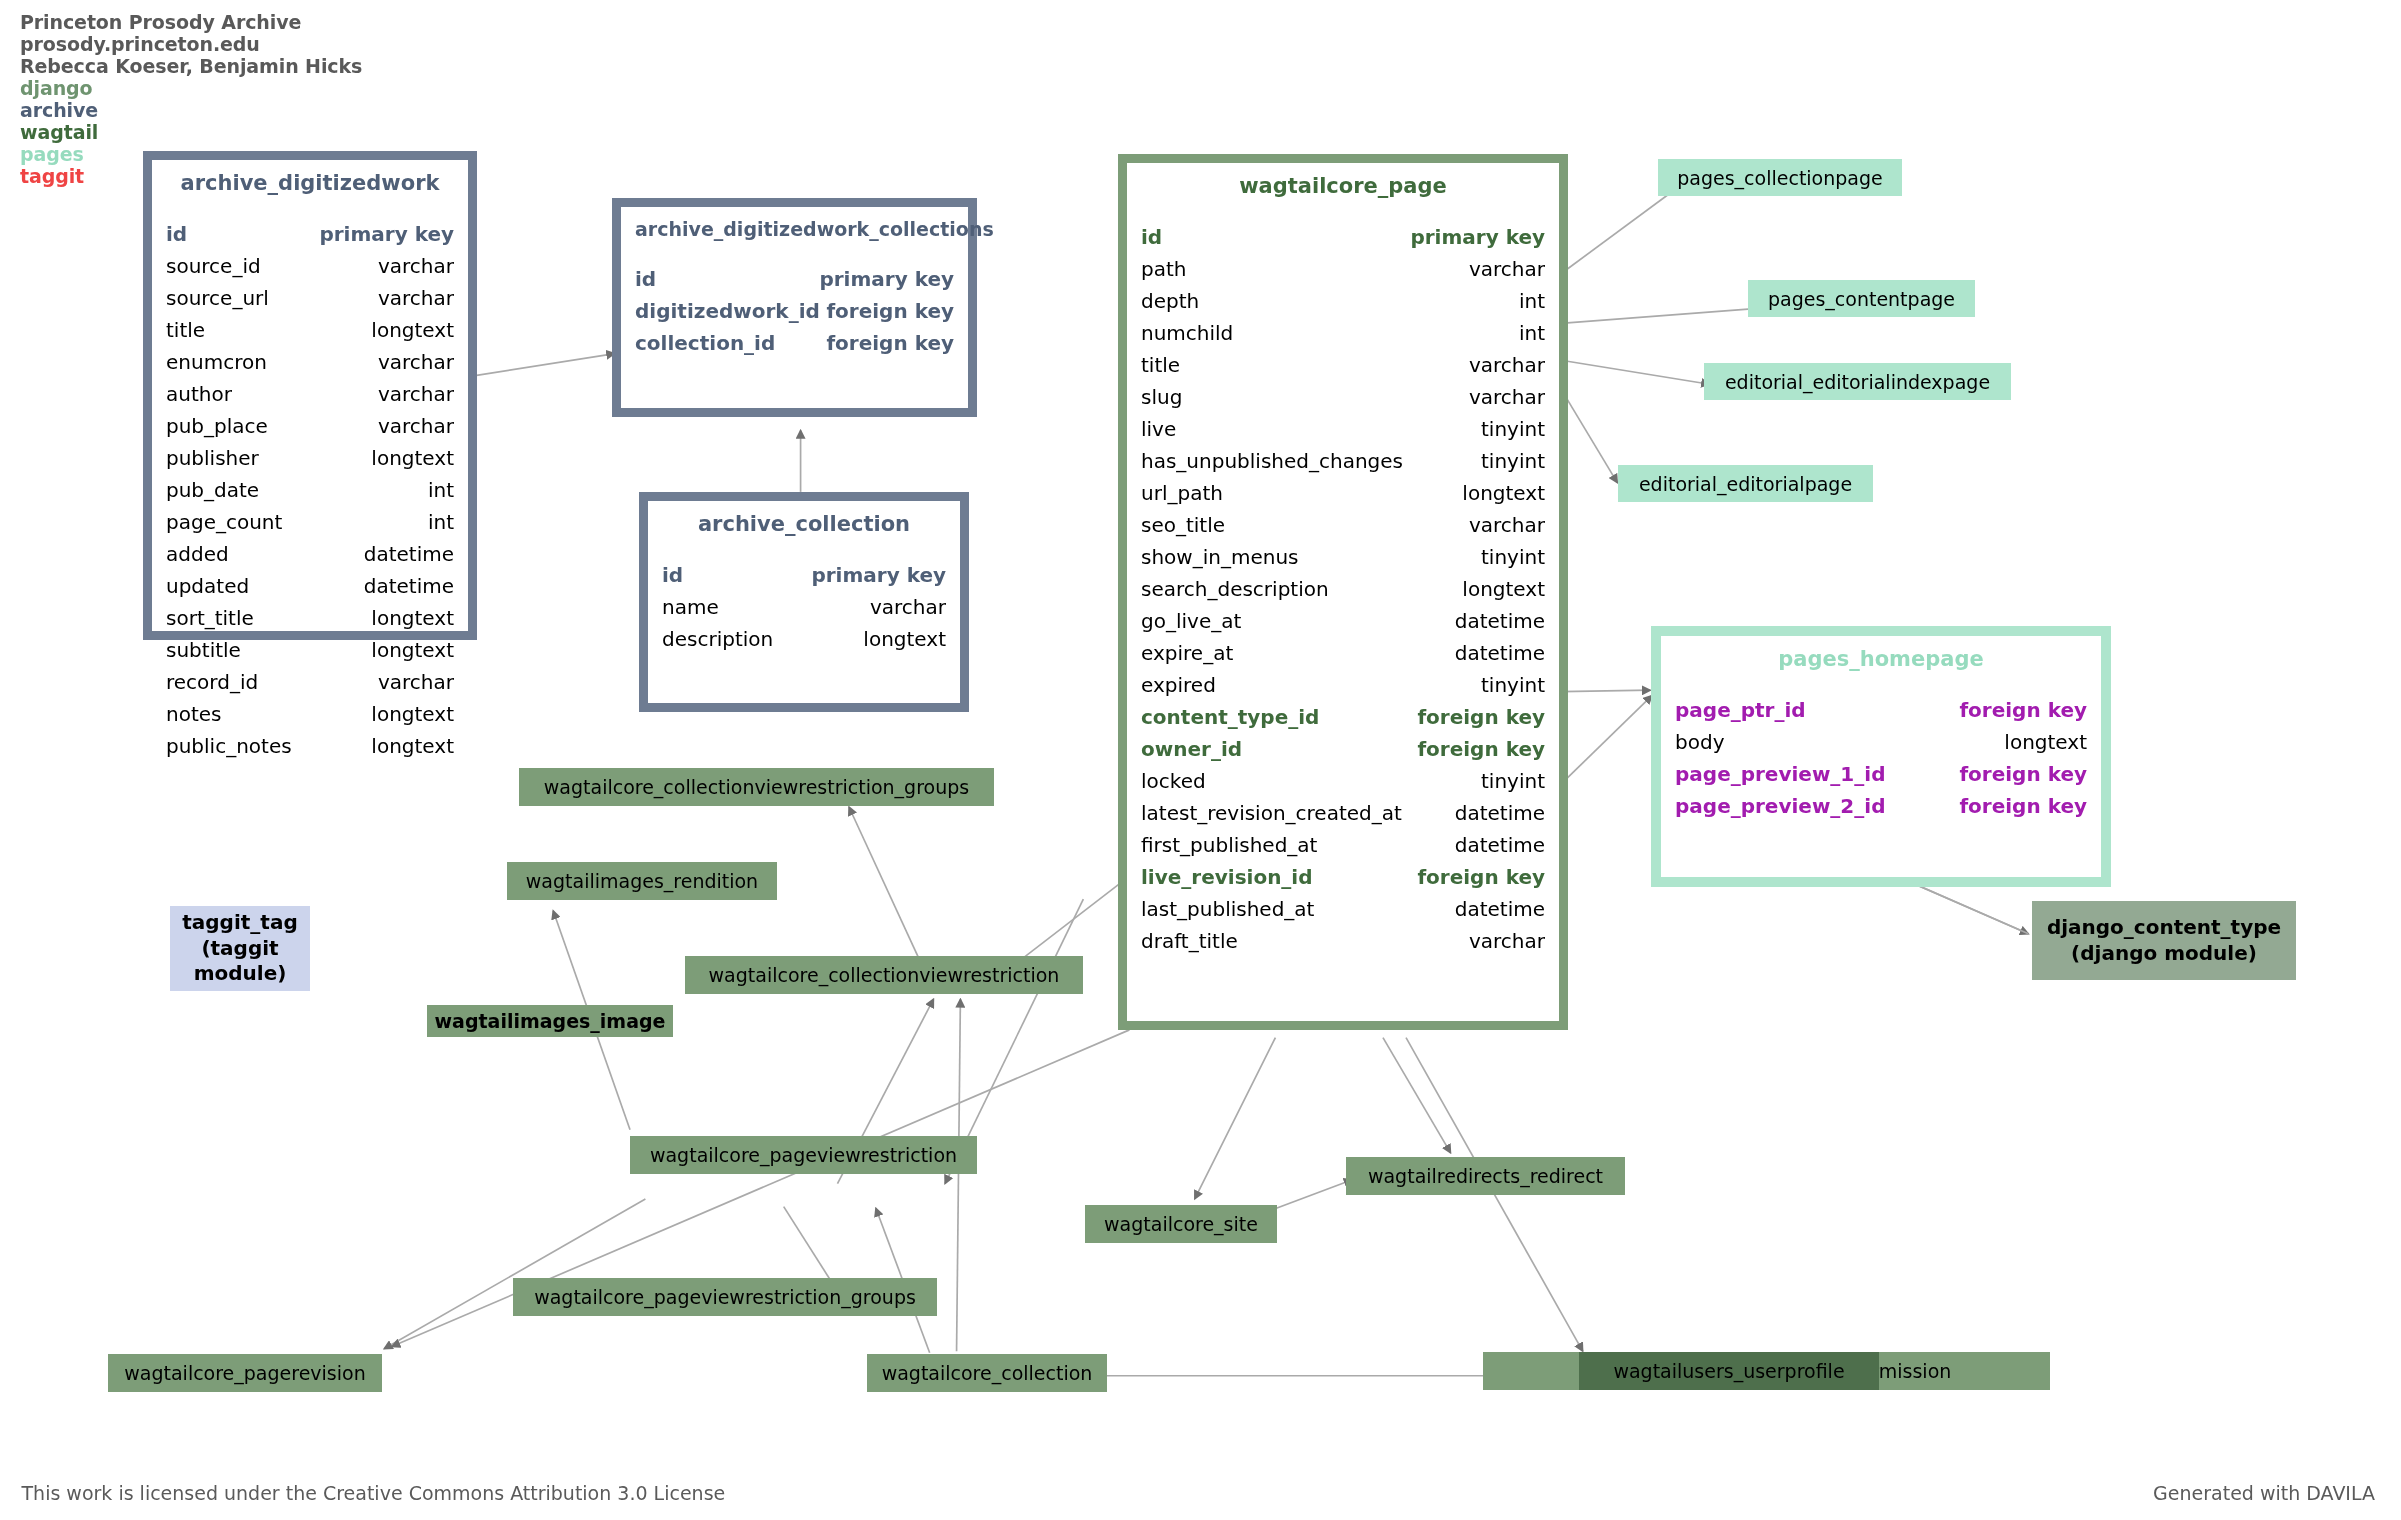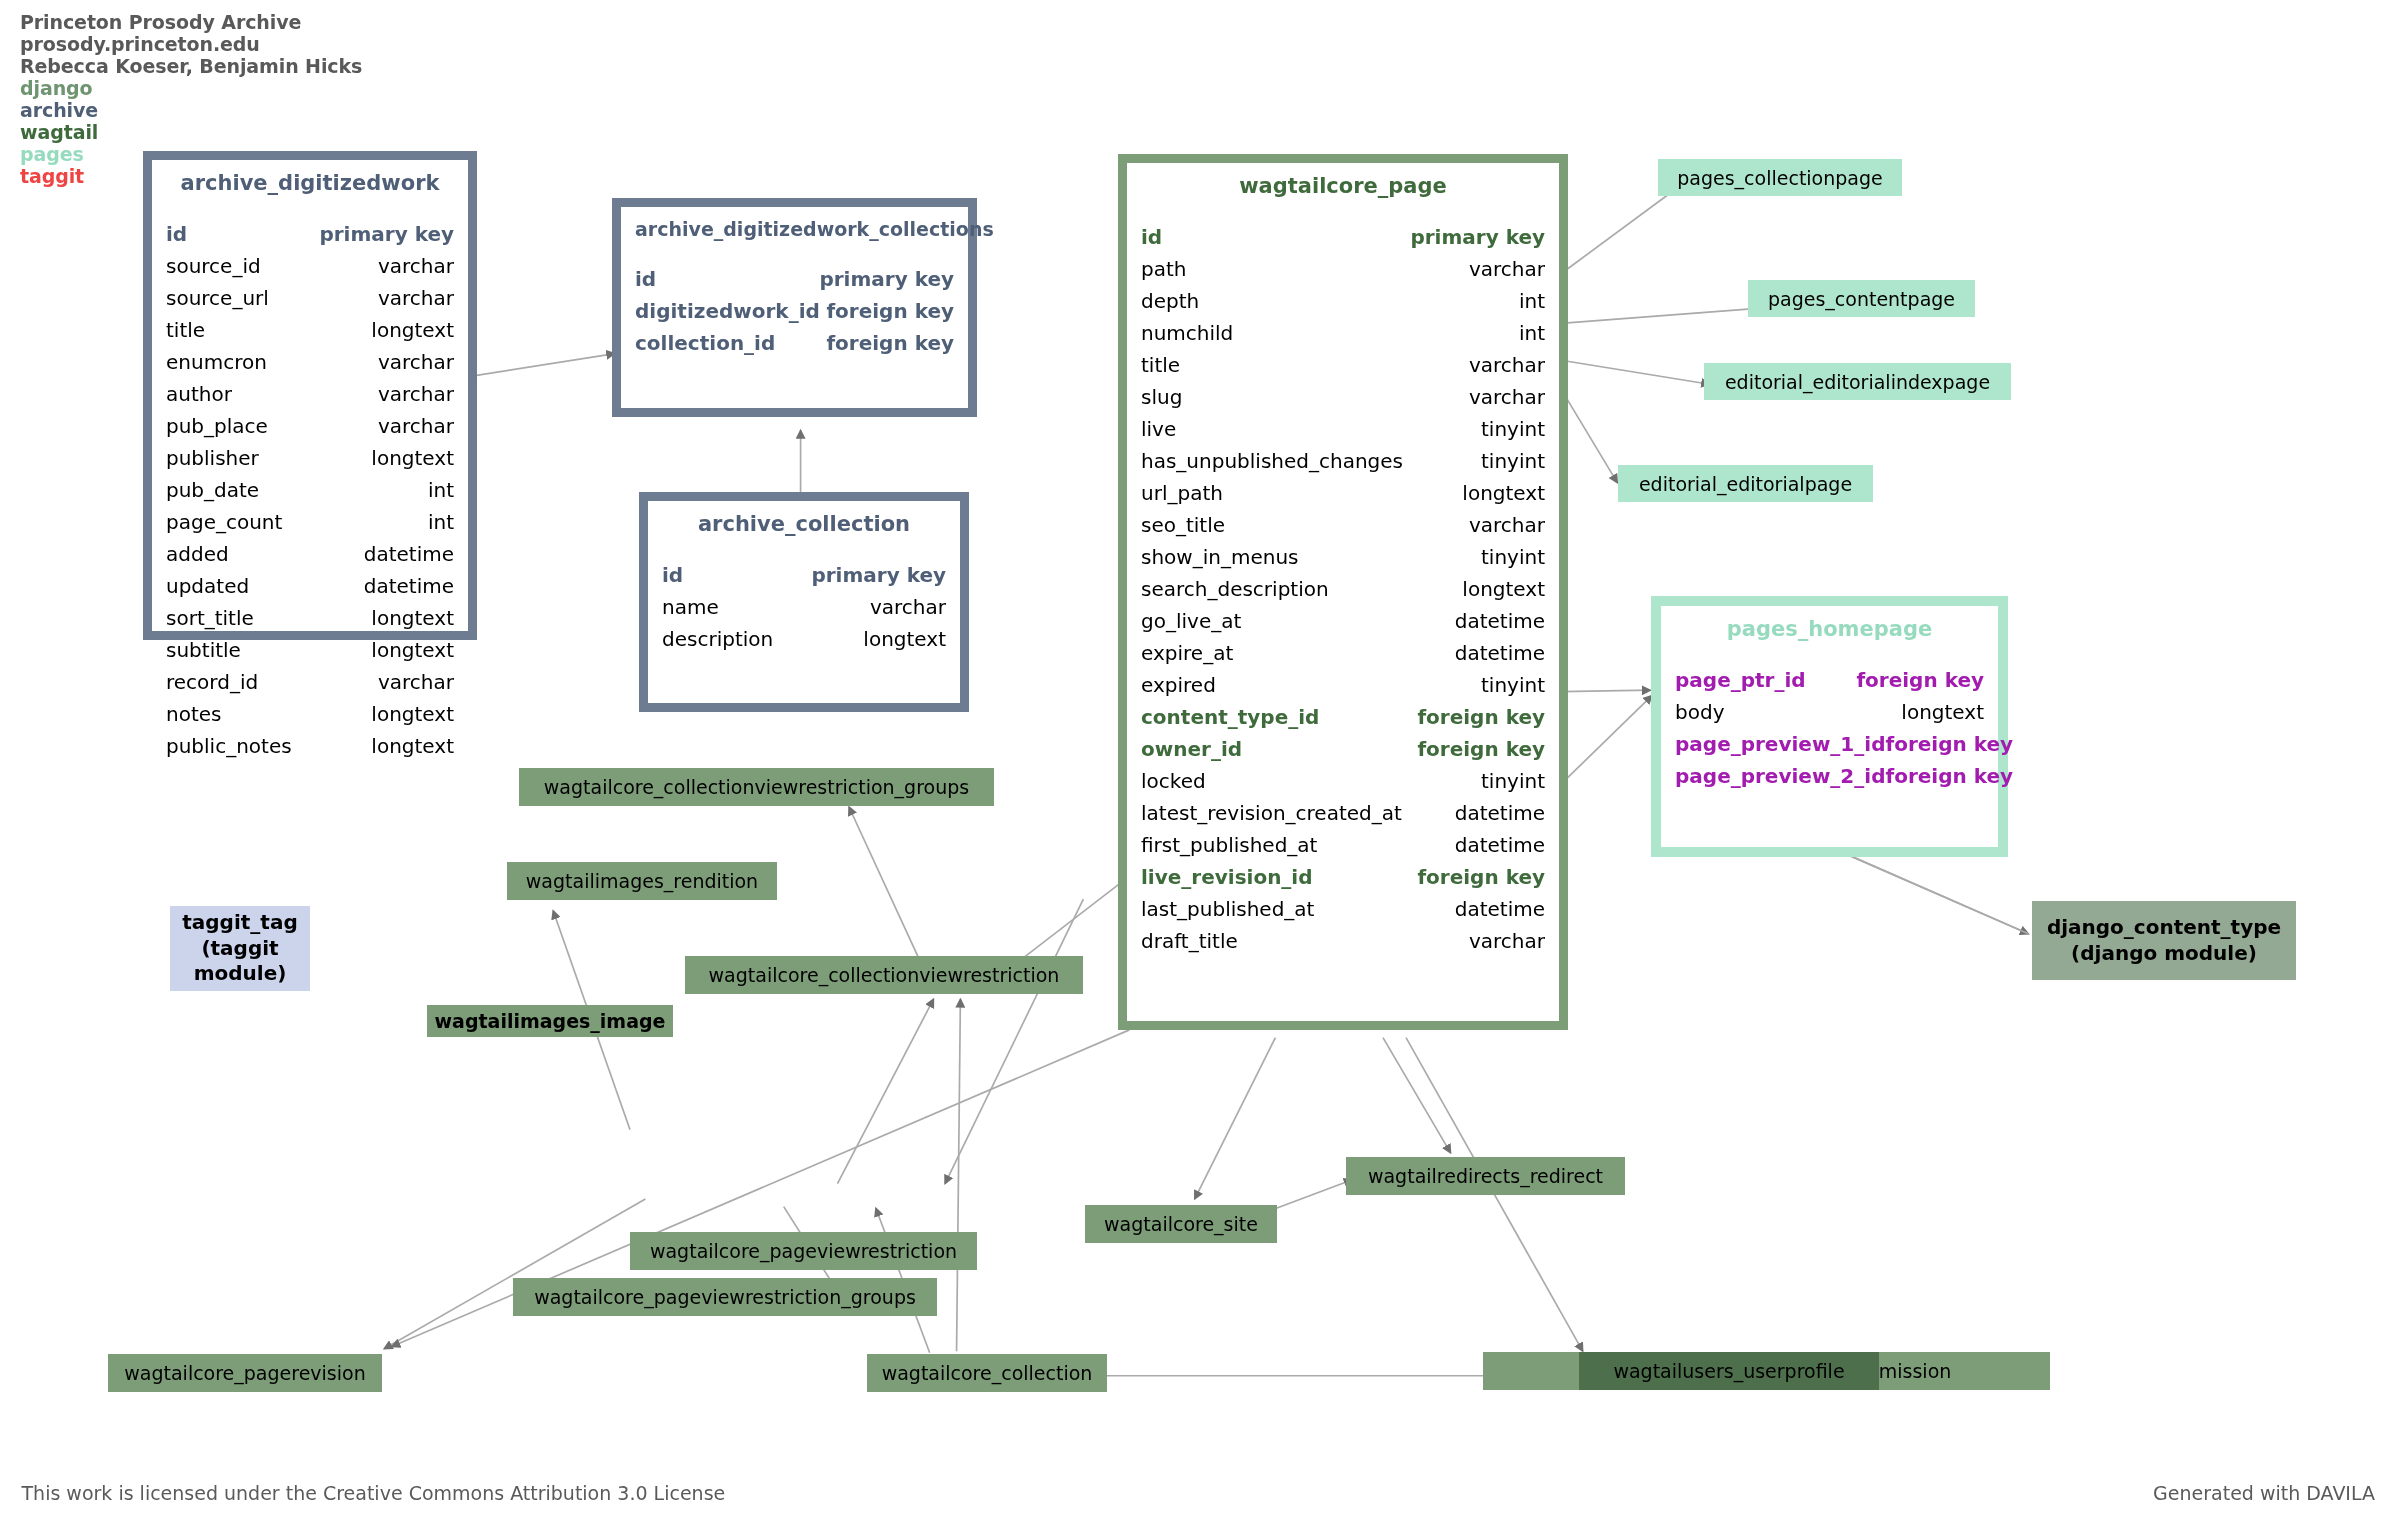--- a/index.html
+++ b/index.html
@@ -435,21 +435,21 @@
             <span class="ftype">datetime</span>
           </div>
         <div class="frow plain">
             <span class="fname">draft_title</span>
             <span class="ftype">varchar</span>
           </div>
       </div>
     </div>
   </div>
 
-  <div class="entity ent-pages" style="left:1651px; top:596px; width:357px; height:261px;">
+  <div class="entity ent-pages" style="left:1651px; top:626px; width:460px; height:261px;">
     <div class="inner">
       <div class="ent-title">pages_homepage</div>
       <div class="fields">
         <div class="frow key">
             <span class="fname">page_ptr_id</span>
             <span class="ftype">foreign key</span>
           </div>
         <div class="frow plain">
             <span class="fname">body</span>
             <span class="ftype">longtext</span>
@@ -491,21 +491,21 @@
   </div>
 
   <div class="labelbox lb-wagtail" style="left:685px; top:956px; width:398px; height:38px;">
     <span>wagtailcore_collectionviewrestriction</span>
   </div>
 
   <div class="labelbox lb-wagtail" style="left:427px; top:1005px; width:246px; height:32px;font-weight:bold;">
     <span>wagtailimages_image</span>
   </div>
 
-  <div class="labelbox lb-wagtail" style="left:630px; top:1232px; width:347px; height:38px;">
+  <div class="labelbox lb-wagtail" style="left:630px; top:1136px; width:347px; height:38px;">
     <span>wagtailcore_pageviewrestriction</span>
   </div>
 
   <div class="labelbox lb-wagtail" style="left:513px; top:1278px; width:424px; height:38px;">
     <span>wagtailcore_pageviewrestriction_groups</span>
   </div>
 
   <div class="labelbox lb-wagtail" style="left:1085px; top:1205px; width:192px; height:38px;">
     <span>wagtailcore_site</span>
   </div>

